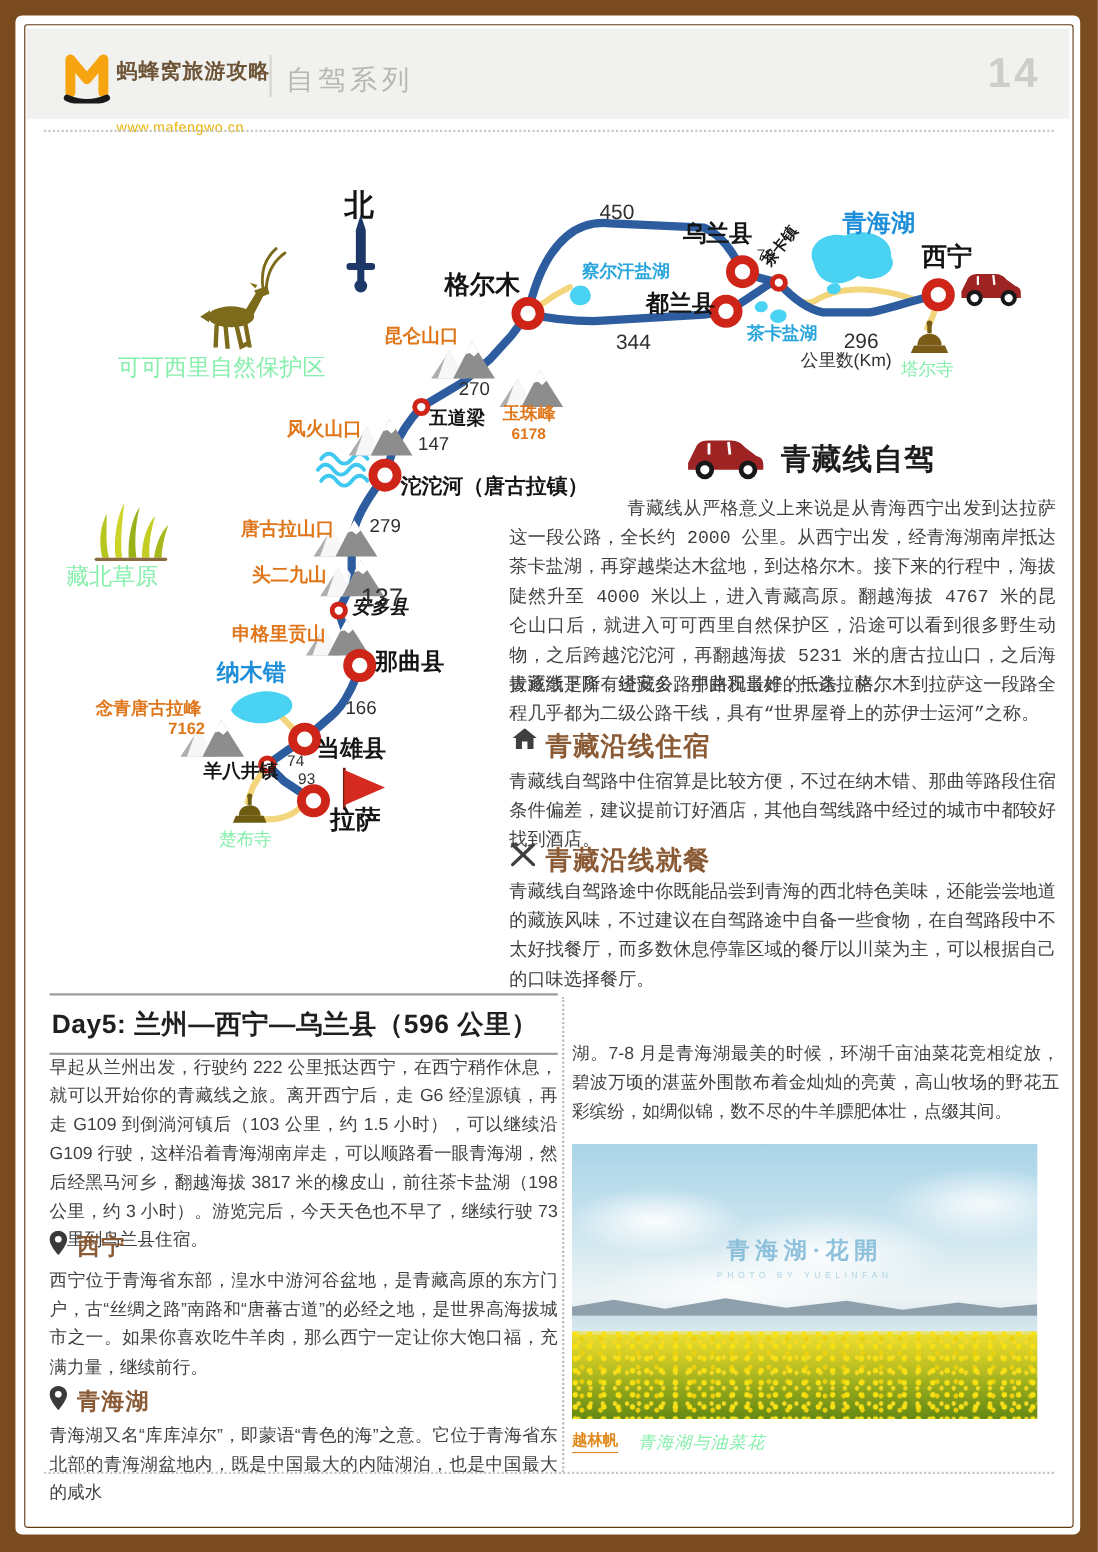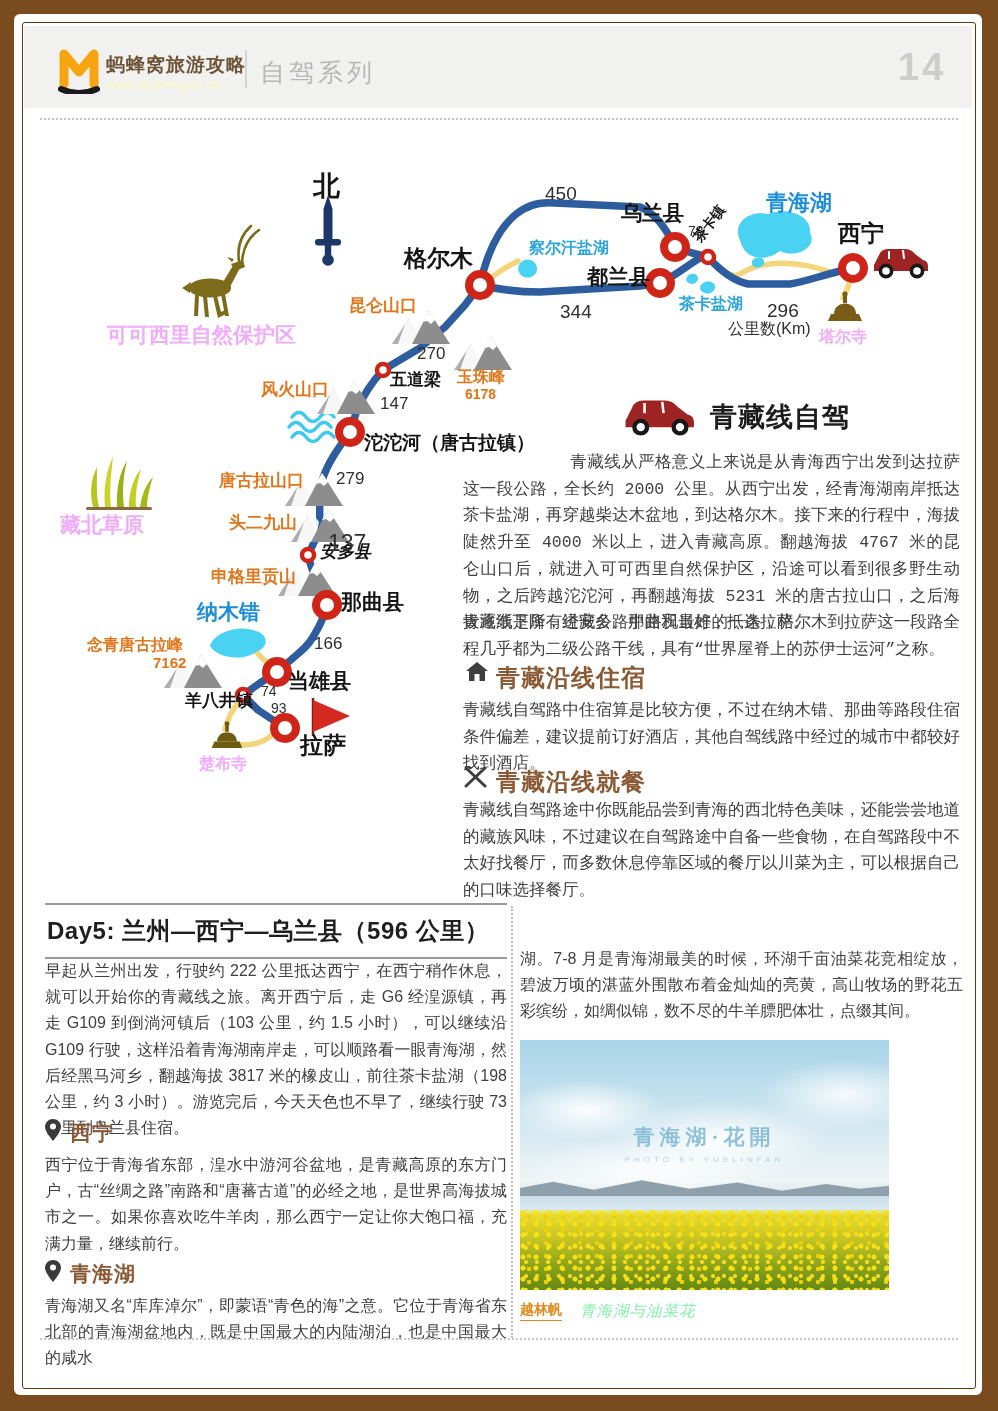--- a/index.html
+++ b/index.html
@@ -7,48 +7,48 @@
     width:998px;height:1411px;position:relative;overflow:hidden;
     background:#7b4b20;
     font-family:"Liberation Sans","DejaVu Sans",sans-serif;
     -webkit-font-smoothing:antialiased;
   }
   .page{position:absolute;left:14px;top:14px;width:968px;height:1381px;background:#fff;border-radius:6px;}
   .page-border{position:absolute;left:22px;top:22px;width:952px;height:1365px;border:1.5px solid #5f3813;border-radius:3px;pointer-events:none;}
   .abs{position:absolute;}
   .header-strip{left:24px;top:26px;width:948px;height:82px;background:#f1f1ef;}
   .brand{font-weight:700;color:#6d5437;font-size:19px;letter-spacing:1px;}
-  .brand-url{color:#fef9c3;font-size:13px;letter-spacing:.5px;}
+  .brand-url{color:#eab308;font-size:13px;letter-spacing:.5px;margin-top:31px;}
   .series{color:#b7b7b4;font-size:25px;letter-spacing:4px;}
   .pagenum{color:#cdcdca;font-size:38px;font-weight:700;letter-spacing:3px;}
   .vdiv{width:2px;background:#d5d5d2;}
   .dotted-h{border-top:2px dotted #c6c6c3;height:0;}
   .dotted-v{border-left:2px dotted #bcbcb9;width:0;}
 
   
   .ml{position:absolute;white-space:nowrap;line-height:1.05;}
   .ml-city{color:#151515;font-weight:700;}
   .ml-pass{color:#e0761a;font-weight:700;}
-  .ml-green{color:#f0abfc;font-weight:700;}
+  .ml-green{color:#86efac;font-weight:400;}
   .ml-lake{color:#1e8ed8;font-weight:700;}
   .ml-salt{color:#29a5dc;font-weight:700;}
   .ml-dist{color:#2f2f2f;font-weight:400;}
 
   
   .art-title{font-size:27px;font-weight:700;color:#1c1c1c;letter-spacing:1px;}
   .body-p{font-size:16.5px;line-height:1.62;color:#404040;text-align:justify;font-family:Liberation Mono, monospace;}
   .sec-head{font-size:24px;font-weight:700;color:#8a5a35;letter-spacing:1px;}
 
   
   .day-title{border-top:2px solid #9a9a9a;border-bottom:2px solid #9a9a9a;
     font-size:24px;font-weight:600;color:#1f1f1f;padding:10px 0 10px 2px;letter-spacing:.5px;}
   .d5-p{font-size:16px;line-height:1.64;color:#3f3f3f;text-align:justify;}
 
   
-  .photo{width:369px;height:250px;position:absolute;overflow:hidden;
+  .photo{width:423px;height:250px;position:absolute;overflow:hidden;
     background:
       radial-gradient(110px 42px at 18% 28%, rgba(255,255,255,.95), rgba(255,255,255,0) 72%),
       radial-gradient(150px 55px at 55% 40%, rgba(255,255,255,.92), rgba(255,255,255,0) 72%),
       radial-gradient(120px 48px at 88% 22%, rgba(255,255,255,.85), rgba(255,255,255,0) 72%),
       radial-gradient(170px 45px at 35% 52%, rgba(255,255,255,.85), rgba(255,255,255,0) 75%),
       linear-gradient(180deg,#a9d4e8 0%,#c6e2ee 26%,#e6f1f4 50%,#eef4f5 56%,#dde9ee 62%,#d3e3ec 67%,#e2dd46 69%,#d3cb2c 76%,#a4b21e 88%,#739417 100%);
   }
   .photo-mtn{position:absolute;left:0;top:54%;width:100%;height:9.5%;background:#8fa0ad;
     clip-path:polygon(0% 100%,0% 55%,9% 28%,20% 62%,33% 22%,46% 58%,59% 32%,71% 66%,83% 38%,92% 58%,100% 45%,100% 100%);}
   .photo-lake{position:absolute;left:0;top:62.5%;width:100%;height:6.5%;background:linear-gradient(#ccdfe9,#dcebf1);}

